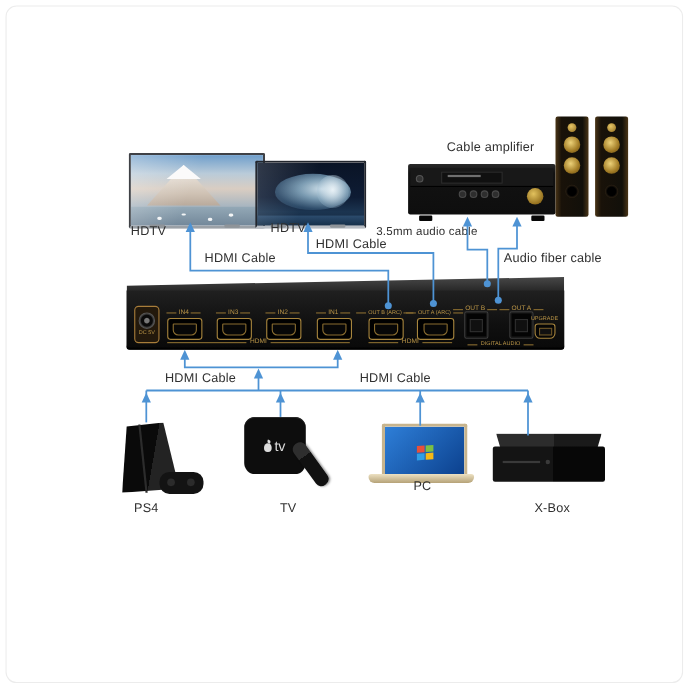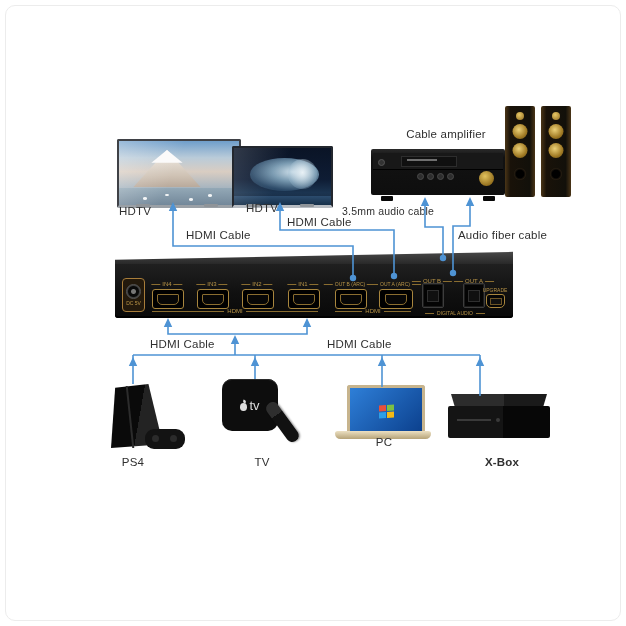--- a/index.html
+++ b/index.html
@@ -310,21 +310,21 @@
     <div class="base"></div>
   </div>
   <div class="lbl ctr" style="left:384px;top:436px;">PC</div>
 
   <div class="xbox">
     <div class="top"></div>
     <div class="front"></div>
     <div class="slot"></div>
     <div class="eject"></div>
   </div>
-  <div class="lbl ctr" style="left:502px;top:456px;font-weight:bold;">X-Box</div>
+  <div class="lbl ctr" style="left:502px;top:456px;">X-Box</div>
 
   <svg class="wires" viewBox="0 0 626 626">
     <g stroke="#4e93d4" stroke-width="1.6" fill="none">
       <path d="M173,206 L173,246 L353,246 L353,278"></path>
       <path d="M280,206 L280,230 L394,230 L394,276"></path>
       <path d="M425,201 L425,227 L443,227 L443,258"></path>
       <path d="M470,201 L470,226 L453,226 L453,273"></path>
       <path d="M168,321 L168,334 L307,334 L307,321"></path>
       <path d="M235,338 L235,355"></path>
       <path d="M133,355 L480,355"></path>

